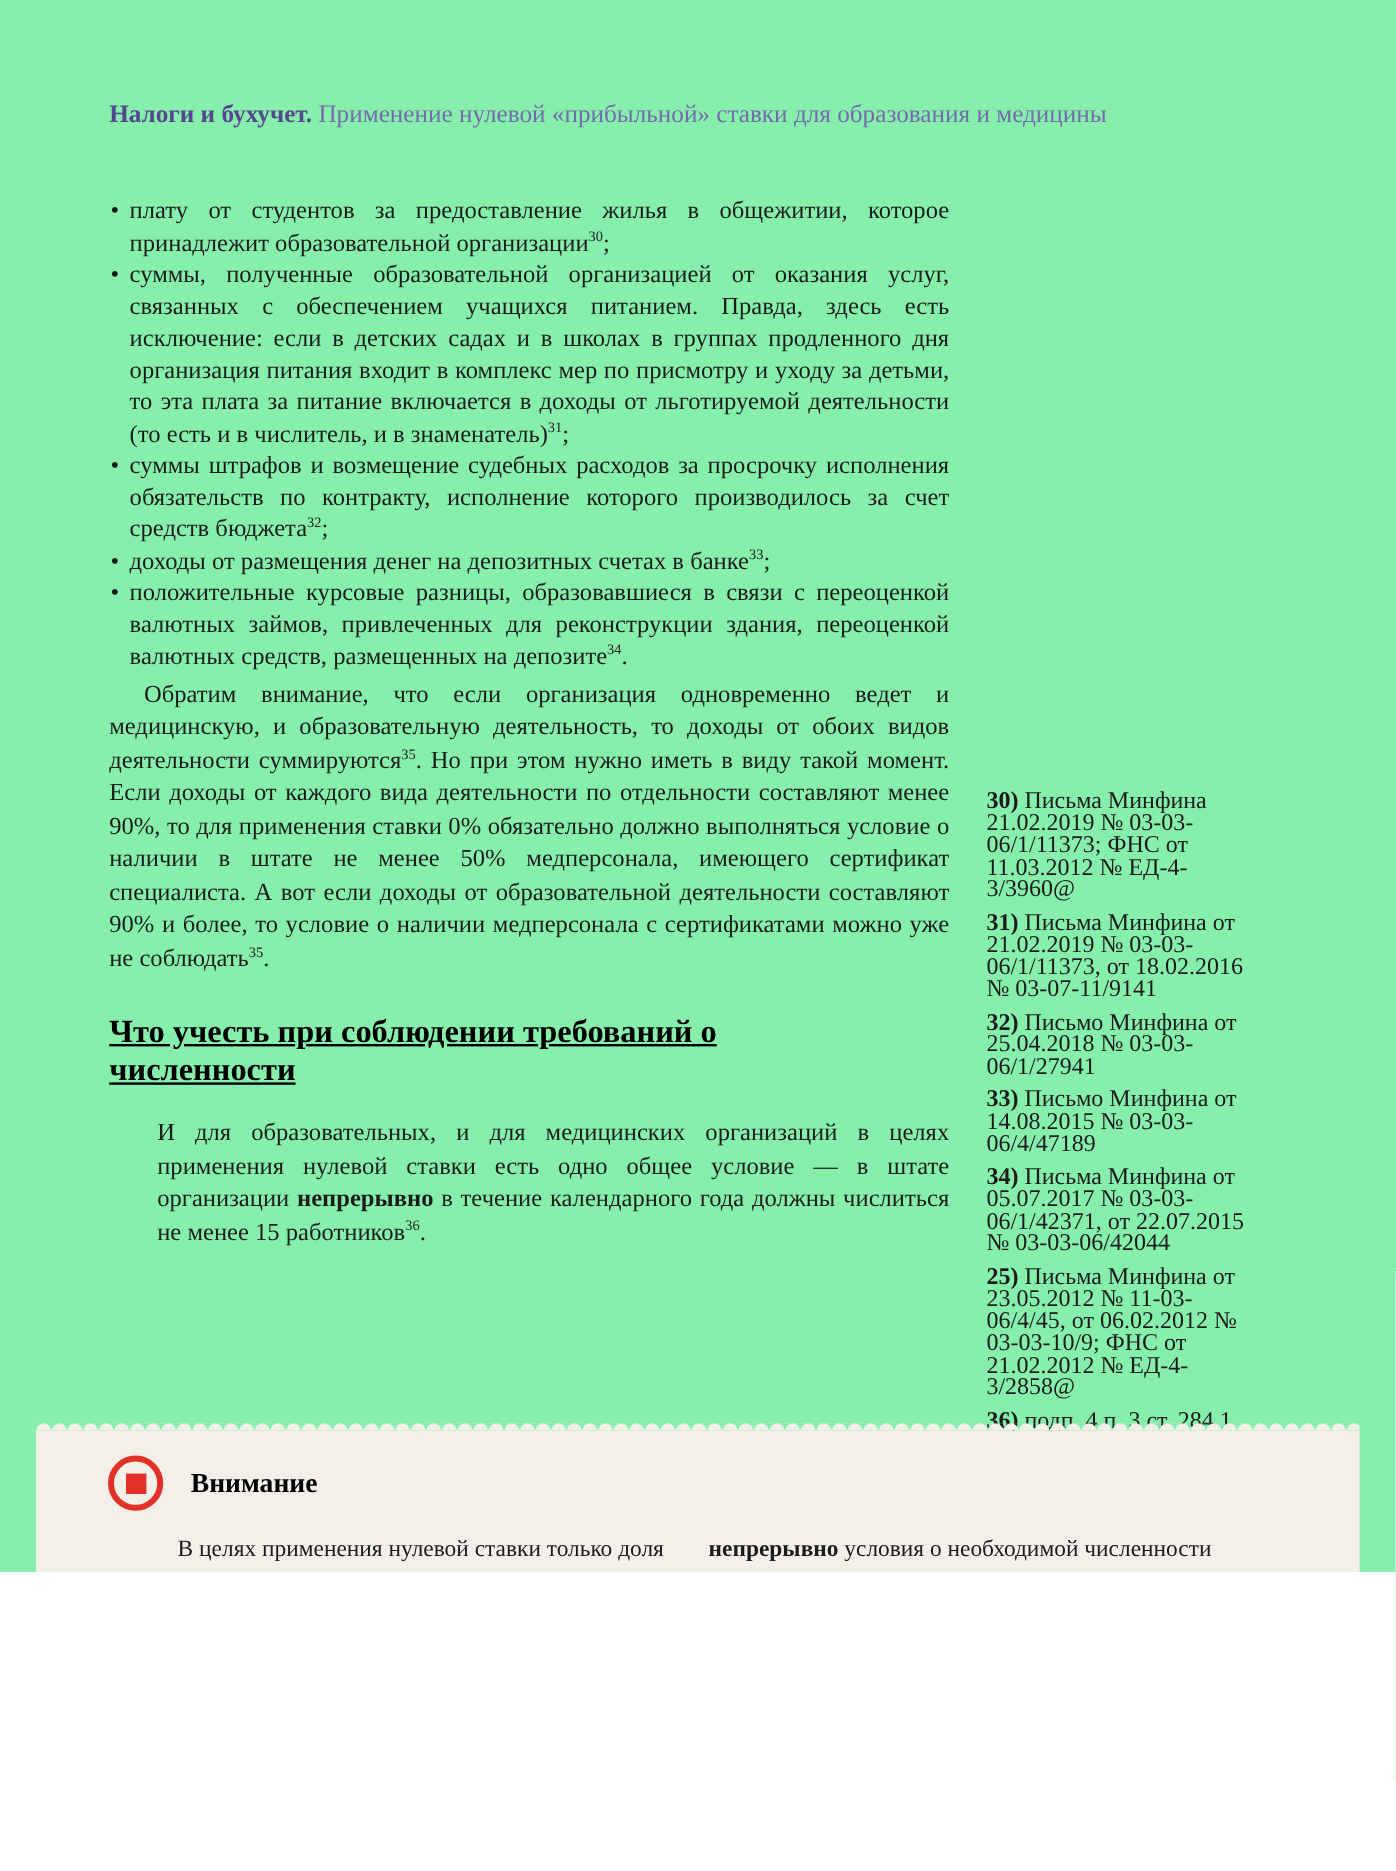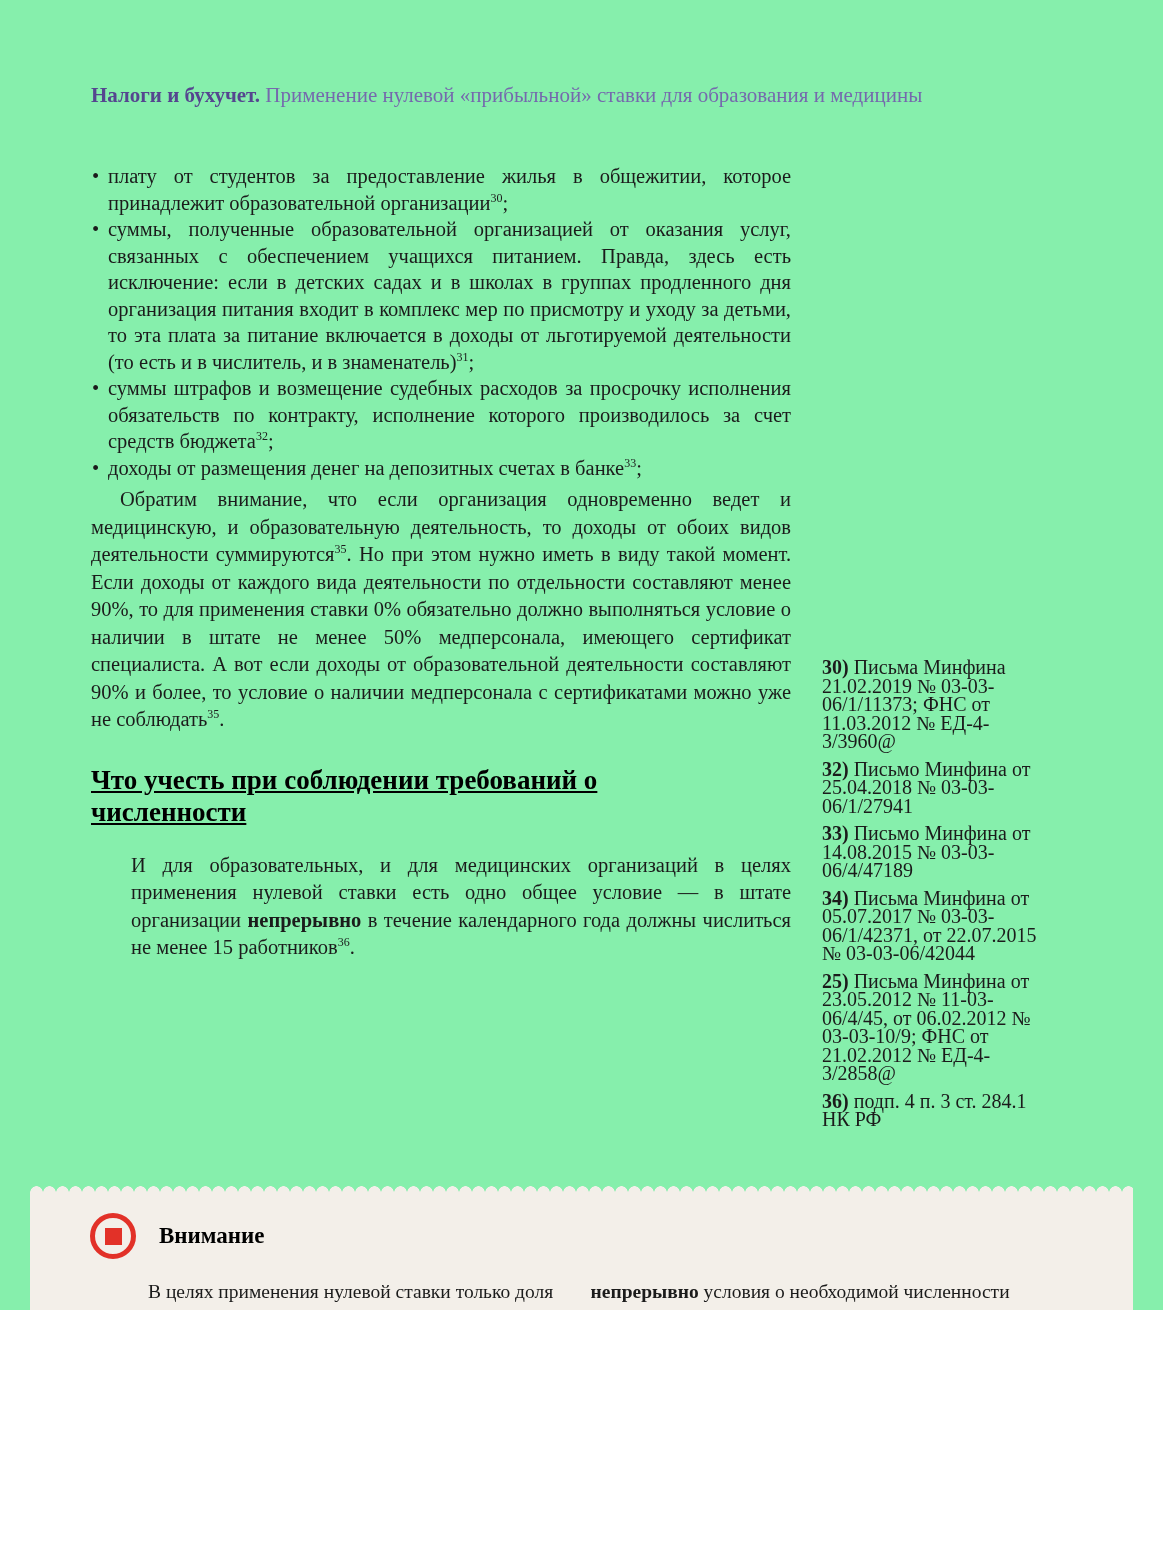--- a/index.html
+++ b/index.html
@@ -150,27 +150,29 @@
     <span class="brand">Налоги и бухучет.</span><span class="article-title"> Применение нулевой «прибыльной» ставки для образования и медицины</span>
   </header>
 
   <div class="content">
     <div class="main-col">
       <ul class="bullets" id="bullets">
           <li>плату от студентов за предоставление жилья в общежитии, которое принадлежит образовательной организации<sup>30</sup>;</li>
           <li>суммы, полученные образовательной организацией от оказания услуг, связанных с обеспечением учащихся питанием. Правда, здесь есть исключение: если в детских садах и в школах в группах продленного дня организация питания входит в комплекс мер по присмотру и уходу за детьми, то эта плата за питание включается в доходы от льготируемой деятельности (то есть и в числитель, и в знаменатель)<sup>31</sup>;</li>
           <li>суммы штрафов и возмещение судебных расходов за просрочку исполнения обязательств по контракту, исполнение которого производилось за счет средств бюджета<sup>32</sup>;</li>
           <li>доходы от размещения денег на депозитных счетах в банке<sup>33</sup>;</li>
+          <li>положительные курсовые разницы, образовавшиеся в связи с переоценкой валютных займов, привлеченных для реконструкции здания, переоценкой валютных средств, размещенных на депозите<sup>34</sup>.</li>
         </ul>
       <p class="para indent" id="para1">Обратим внимание, что если организация одновременно ведет и медицинскую, и образовательную деятельность, то доходы от обоих видов деятельности суммируются<sup>35</sup>. Но при этом нужно иметь в виду такой момент. Если доходы от каждого вида деятельности по отдельности составляют менее 90%, то для применения ставки 0% обязательно должно выполняться условие о наличии в штате не менее 50% медперсонала, имеющего сертификат специалиста. А вот если доходы от образовательной деятельности составляют 90% и более, то условие о наличии медперсонала с сертификатами можно уже не соблюдать<sup>35</sup>.</p>
       <h2 class="section-heading">Что учесть при соблюдении требований о численности</h2>
       <p class="para after-heading" id="para2">И для образовательных, и для медицинских организаций в целях применения нулевой ставки есть одно общее условие — в штате организации <b>непрерывно</b> в течение календарного года должны числиться не менее 15 работников<sup>36</sup>.</p>
     </div>
     <aside class="sidebar" id="footnotes">
         <div class="footnote"><b>30) </b><span>Письма Минфина 21.02.2019 № 03-03-06/1/11373; ФНС от 11.03.2012 № ЕД-4-3/3960@</span></div>
+        <div class="footnote"><b>31) </b><span>Письма Минфина от 21.02.2019 № 03-03-06/1/11373, от 18.02.2016 № 03-07-11/9141</span></div>
         <div class="footnote"><b>32) </b><span>Письмо Минфина от 25.04.2018 № 03-03-06/1/27941</span></div>
         <div class="footnote"><b>33) </b><span>Письмо Минфина от 14.08.2015 № 03-03-06/4/47189</span></div>
         <div class="footnote"><b>34) </b><span>Письма Минфина от 05.07.2017 № 03-03-06/1/42371, от 22.07.2015 № 03-03-06/42044</span></div>
         <div class="footnote"><b>25) </b><span>Письма Минфина от 23.05.2012 № 11-03-06/4/45, от 06.02.2012 № 03-03-10/9; ФНС от 21.02.2012 № ЕД-4-3/2858@</span></div>
         <div class="footnote"><b>36) </b><span>подп. 4 п. 3 ст. 284.1 НК РФ</span></div>
       </aside>
   </div>
 
   <div class="attention">
     <div class="att-head">

